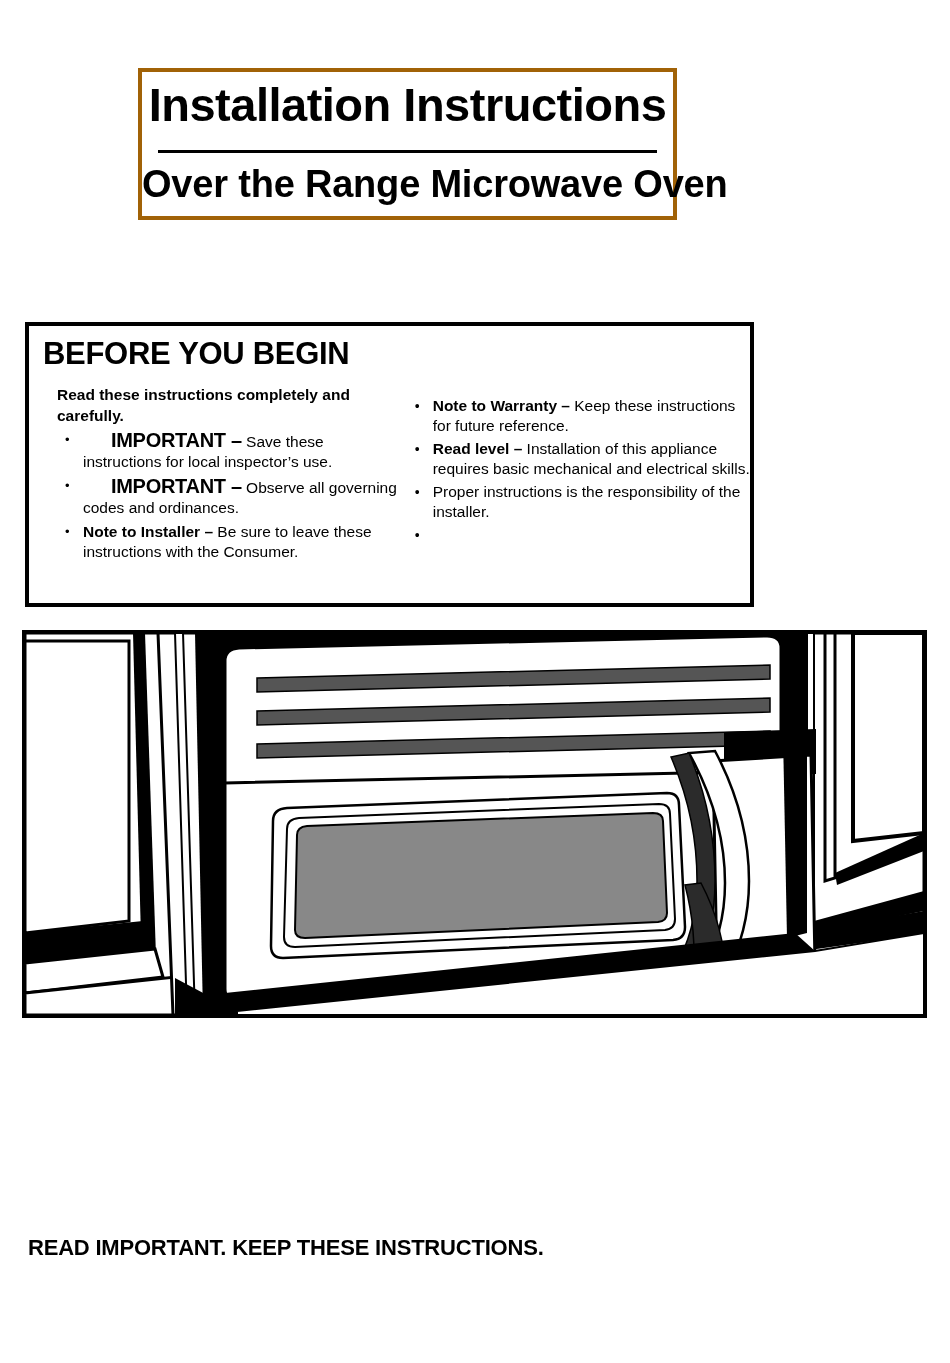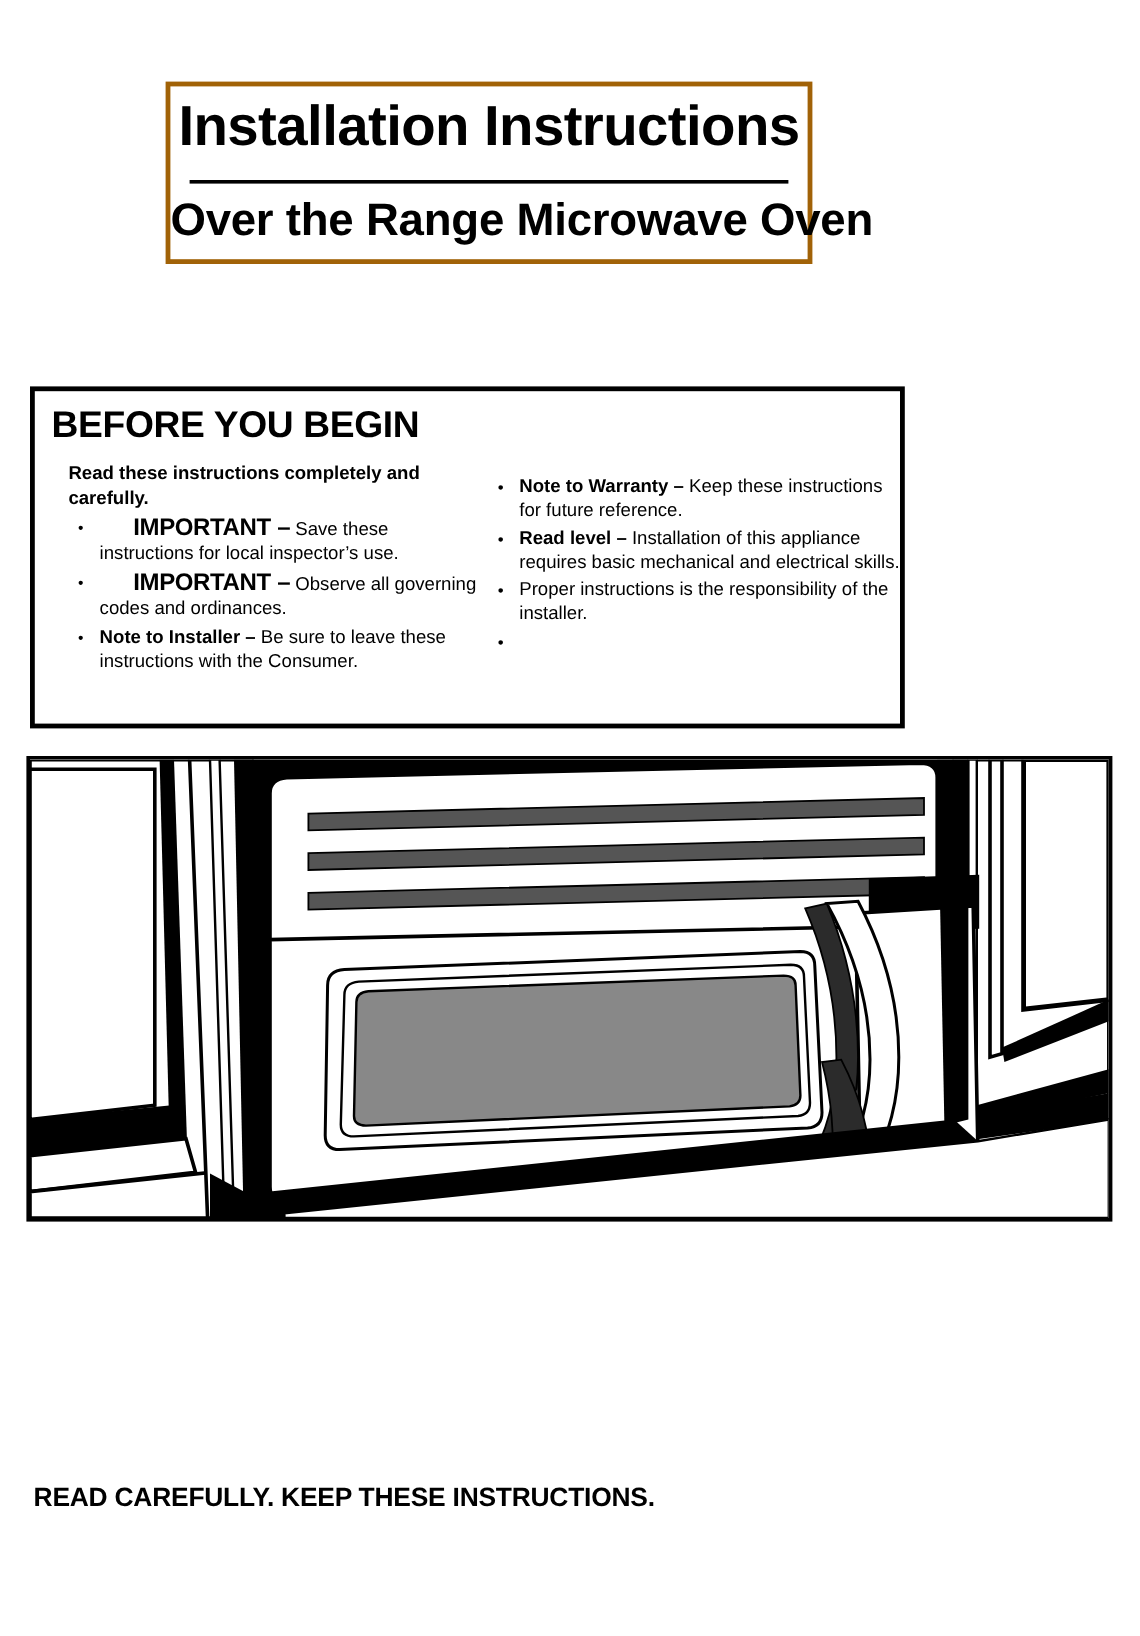--- a/index.html
+++ b/index.html
@@ -324,13 +324,13 @@
       <polygon points="200,360 770,300 790,318 212,378" fill="#000000"></polygon>
       <polygon points="212,378 790,318 899,300 899,382 212,382" fill="#ffffff" stroke="#000000" stroke-width="2"></polygon>
       <polygon points="150,345 212,378 212,382 150,382" fill="#000000"></polygon>
     </g>
 
     <polygon points="170,0 200,0 200,382 178,382" fill="#000000"></polygon>
     <polygon points="756,0 782,0 782,300 762,305" fill="#000000"></polygon>
   </svg>
 </div>
 
-<div class="footer-note">READ CAREFULLY. KEEP THESE INSTRUCTIONS.</div>
+<div class="footer-note">READ IMPORTANT. KEEP THESE INSTRUCTIONS.</div>
 
 </body></html>

